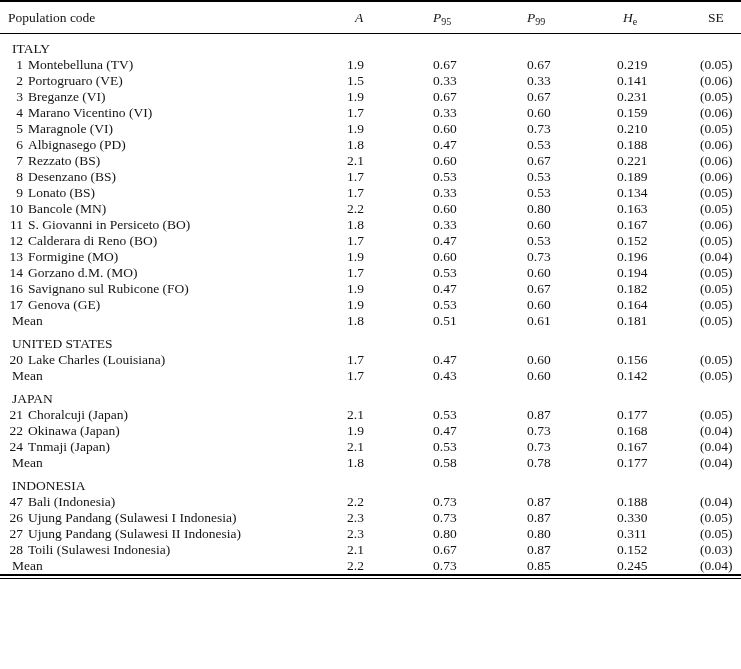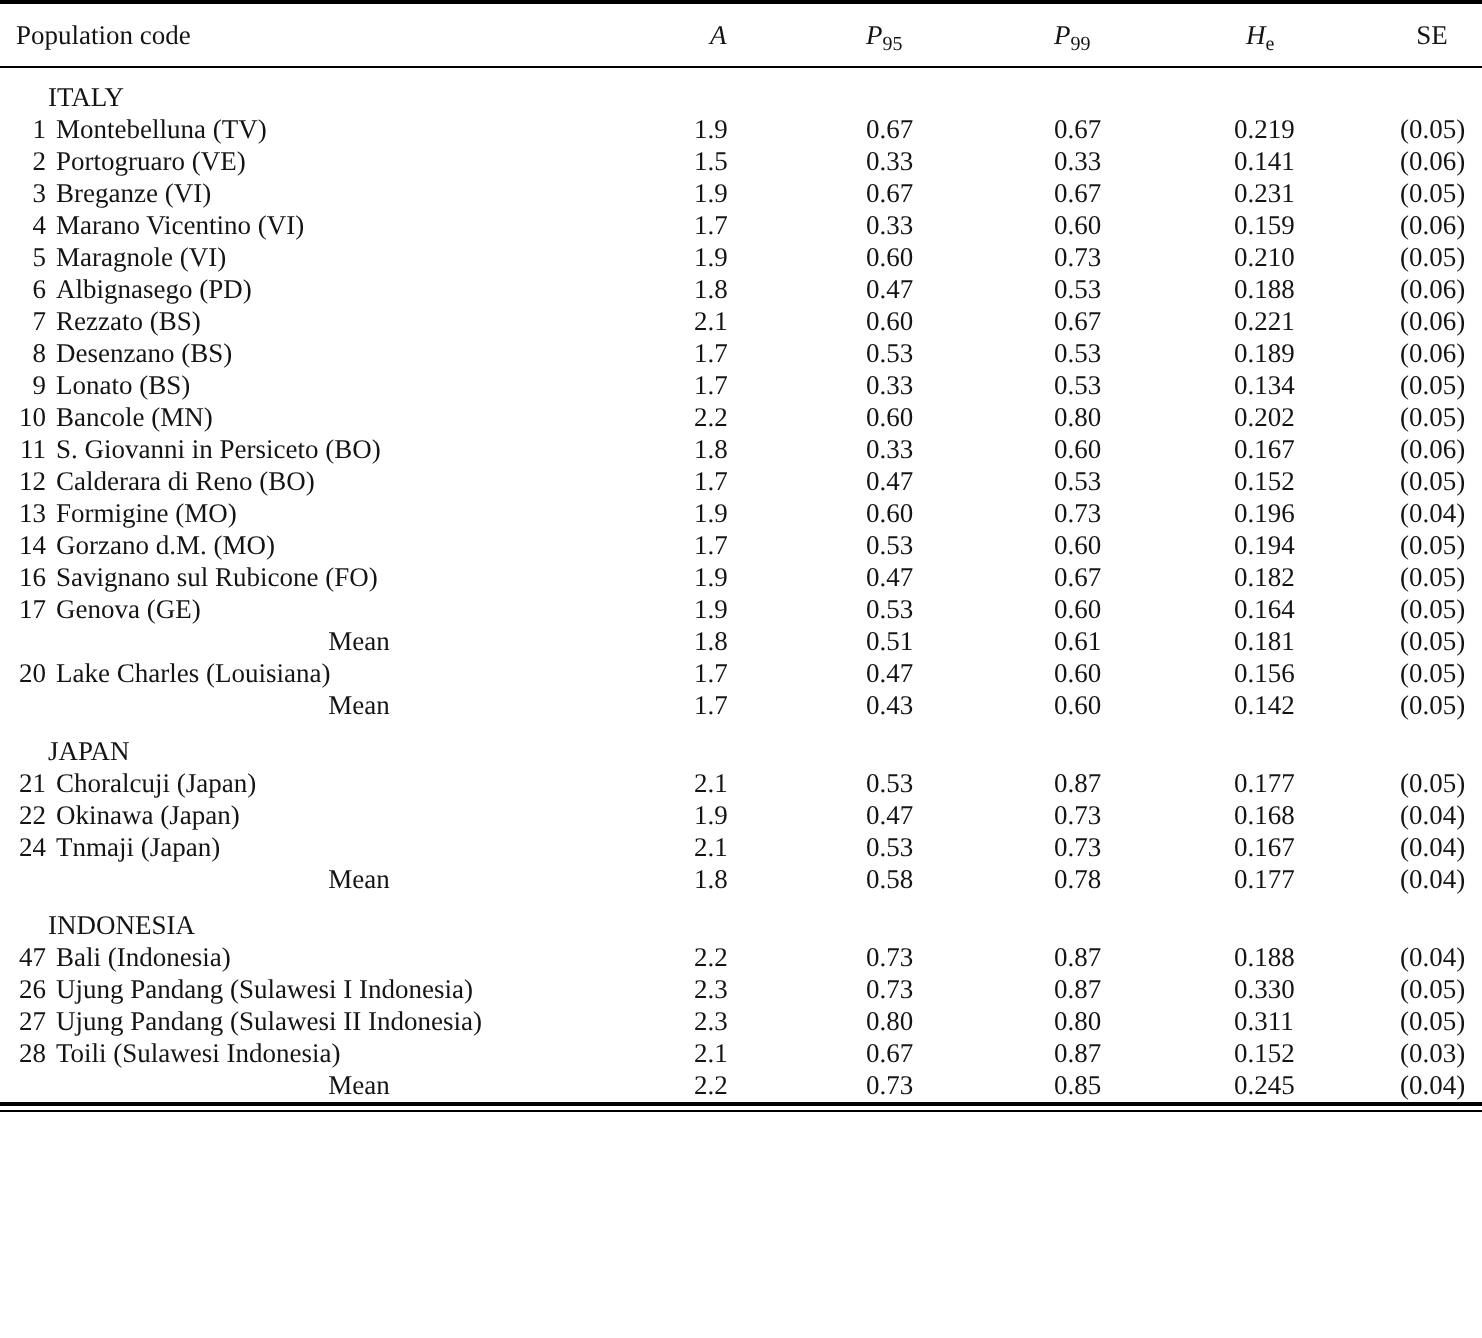--- a/index.html
+++ b/index.html
@@ -44,28 +44,28 @@
     padding: 0;
     line-height: 16px;
     height: 16px;
     vertical-align: baseline;
     white-space: nowrap;
     overflow: hidden;
   }
   
   th.c-pop { padding-left: 8px; }
   td.c-pop { padding-left: 9px; }
-  .section-row td { padding-top: 7px; padding-left: 24px; }
+  .section-row td { padding-top: 7px; padding-left: 12px; }
   .num {
     display: inline-block;
     width: 14px;
     text-align: right;
     margin-right: 5px;
   }
-  .mean-label { padding-left: 12px !important; text-align: center; }
+  .mean-label { padding-left: 12px !important; }
   
   th.c-a i { padding-left: 8px; }
   th.c-he { padding-left: 6px; }
   th.c-se, td.c-se { text-align: center; padding-right: 9px; }
   th i { font-style: italic; }
   sub {
     font-size: 10px;
     line-height: 0;
     vertical-align: -3px;
   }
@@ -168,21 +168,21 @@
             <td class="c-p95">0.33</td>
             <td class="c-p99">0.53</td>
             <td class="c-he">0.134</td>
             <td class="c-se">(0.05)</td>
           </tr>
           <tr>
             <td class="c-pop"><span class="num">10</span><span>Bancole (MN)</span></td>
             <td class="c-a">2.2</td>
             <td class="c-p95">0.60</td>
             <td class="c-p99">0.80</td>
-            <td class="c-he">0.202</td>
+            <td class="c-he">0.163</td>
             <td class="c-se">(0.05)</td>
           </tr>
           <tr>
             <td class="c-pop"><span class="num">11</span><span>S. Giovanni in Persiceto (BO)</span></td>
             <td class="c-a">1.8</td>
             <td class="c-p95">0.33</td>
             <td class="c-p99">0.60</td>
             <td class="c-he">0.167</td>
             <td class="c-se">(0.06)</td>
           </tr>
@@ -229,20 +229,23 @@
           <tr class="mean-row">
             <td class="c-pop mean-label">Mean</td>
             <td class="c-a">1.8</td>
             <td class="c-p95">0.51</td>
             <td class="c-p99">0.61</td>
             <td class="c-he">0.181</td>
             <td class="c-se">(0.05)</td>
           </tr>
         </tbody>
         <tbody>
+          <tr class="section-row">
+            <td colspan="6" class="c-pop section-name">UNITED STATES</td>
+          </tr>
           <tr>
             <td class="c-pop"><span class="num">20</span><span>Lake Charles (Louisiana)</span></td>
             <td class="c-a">1.7</td>
             <td class="c-p95">0.47</td>
             <td class="c-p99">0.60</td>
             <td class="c-he">0.156</td>
             <td class="c-se">(0.05)</td>
           </tr>
           <tr class="mean-row">
             <td class="c-pop mean-label">Mean</td>

